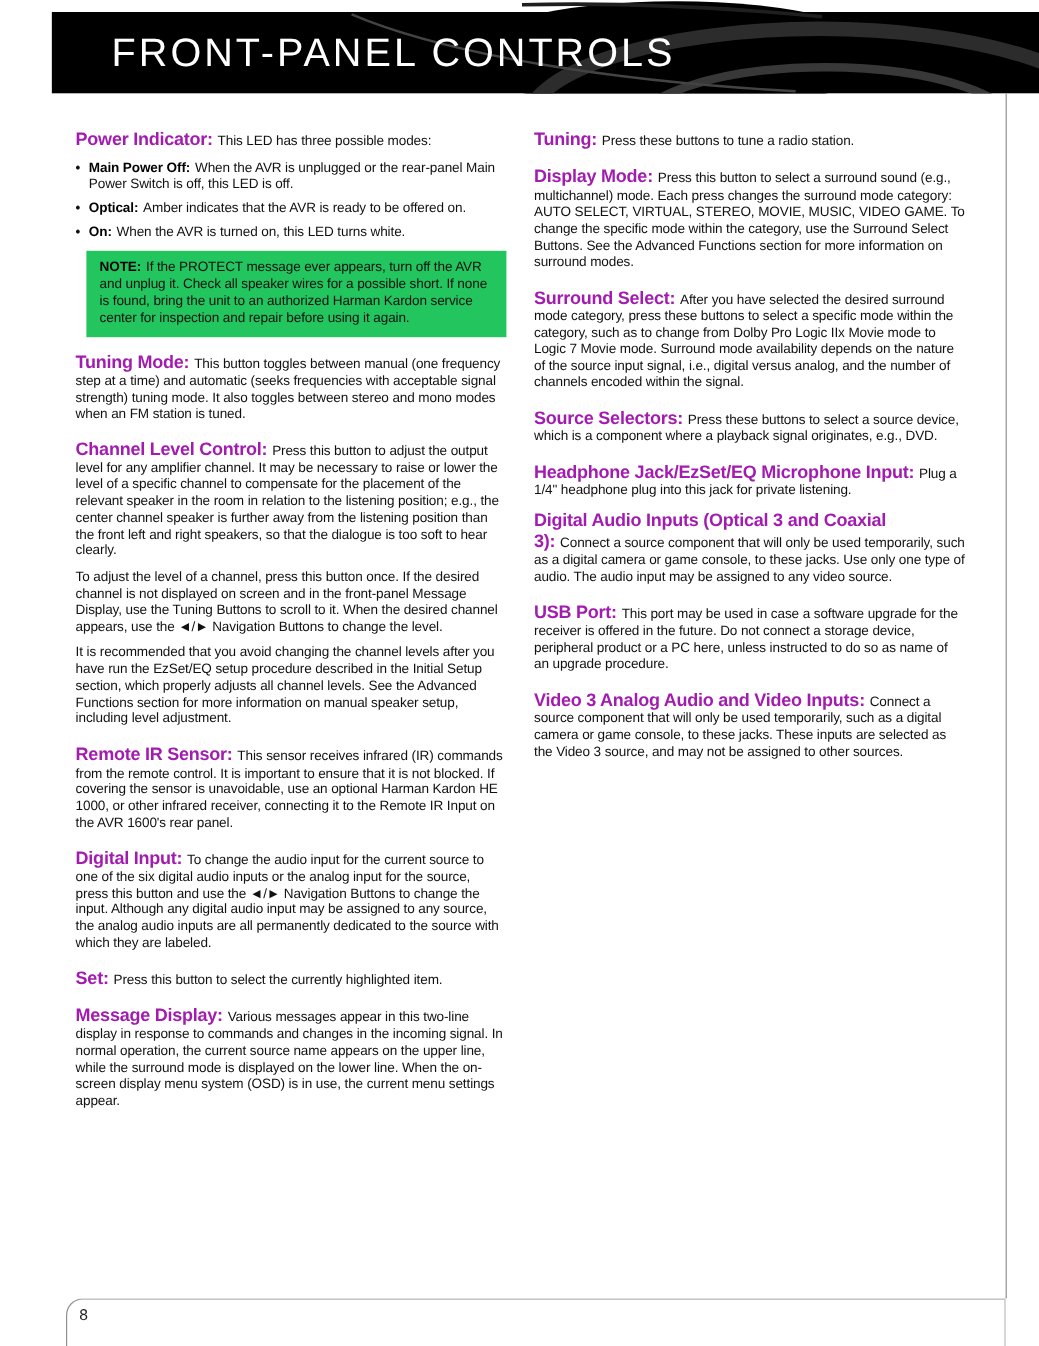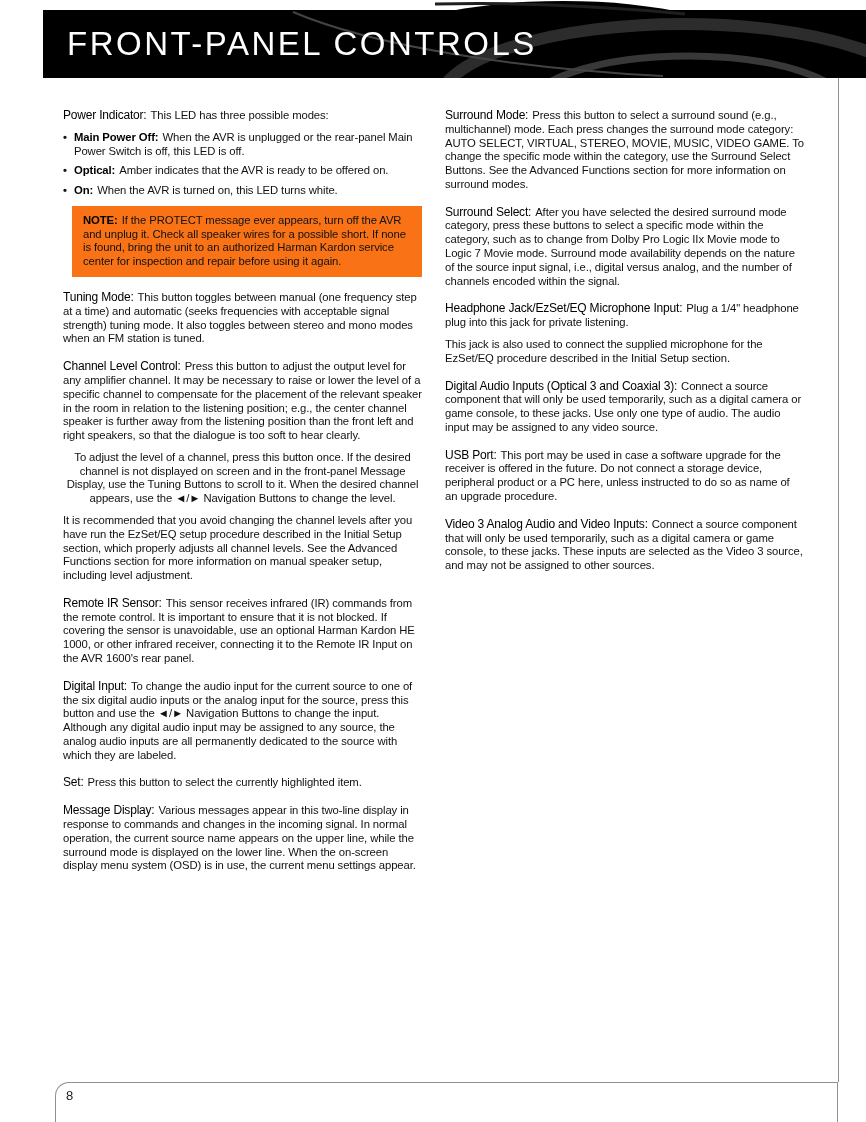--- a/index.html
+++ b/index.html
@@ -6,40 +6,40 @@
   .page {
     position:relative; width:866px; height:1122px; background:#ffffff;
     font-family:"Liberation Sans", sans-serif; color:#161616; overflow:hidden;
   }
 
   
   .header { position:absolute; left:43px; top:0; width:823px; height:78px; }
   .header svg { display:block; }
   .header-title {
     position:absolute; left:0; top:10px; height:68px; width:100%;
-    display:flex; align-items:center; padding-left:24px; box-sizing:border-box;
+    display:flex; align-items:center; padding-left:50px; box-sizing:border-box;
     color:#ffffff; font-size:33px; font-weight:400; letter-spacing:2.5px;
   }
 
   
   .columns { position:absolute; left:63px; top:108px; width:742px; display:flex; gap:23px; }
   .col { width:359px; font-size:11.3px; line-height:1.22; letter-spacing:-0.1px; color:#111; }
   .sec  { margin:0 0 13px 0; }
   .tight{ margin-bottom:8px; }
-  .sub  { margin:0 0 8px 0;text-align:center; }
-  .lead { font-weight:normal; font-size:12px; letter-spacing:-0.2px; color:#000000; margin-right:4px; }
+  .sub  { margin:0 0 8px 0; }
+  .lead { font-weight:bold; font-size:15px; letter-spacing:-0.2px; color:#a21caf; margin-right:4px; }
   .blead{ font-weight:bold; color:#000; margin-right:4px; }
 
   .bullets { margin:0 0 8px 0; }
   .bullet  { display:flex; margin:0 0 6px 0; }
   .dot     { width:11px; flex:0 0 11px; font-weight:bold; }
   .btxt    { flex:1; }
 
   .note {
-    background:#f97316; margin:2px 0 13px 9px; padding:8px 10px 8px 11px;
+    background:#22c55e; margin:2px 0 13px 9px; padding:8px 10px 8px 11px;
   }
 
   
   .right-rule {
     position:absolute; left:838px; top:78px; height:1004px; width:0;
     border-left:1px solid #909090;
   }
   .footer-tab {
     position:absolute; left:55px; top:1082px; width:783px; height:40px;
     border:1px solid #909090; border-bottom:none; border-radius:14px 0 0 0;
@@ -118,34 +118,39 @@
       </p>
 
       <p class="sec">
         <strong class="lead">Message Display:</strong><span>Various messages appear in this two-line display in response to commands and changes in the incoming signal. In normal operation, the current source name appears on the upper line, while the surround mode is displayed on the lower line. When the on-screen display menu system (OSD) is in use, the current menu settings appear.</span>
       </p>
 
     </div>
 
     <div class="col">
 
+      <p class="sec">
+        <strong class="lead">Tuning:</strong><span>Press these buttons to tune a radio station.</span>
+      </p>
 
       <p class="sec">
-        <strong class="lead">Surround Mode:</strong><span>Press this button to select a surround sound (e.g., multichannel) mode. Each press changes the surround mode category: AUTO SELECT, VIRTUAL, STEREO, MOVIE, MUSIC, VIDEO GAME. To change the specific mode within the category, use the Surround Select Buttons. See the Advanced Functions section for more information on surround modes.</span>
+        <strong class="lead">Display Mode:</strong><span>Press this button to select a surround sound (e.g., multichannel) mode. Each press changes the surround mode category: AUTO SELECT, VIRTUAL, STEREO, MOVIE, MUSIC, VIDEO GAME. To change the specific mode within the category, use the Surround Select Buttons. See the Advanced Functions section for more information on surround modes.</span>
       </p>
 
       <p class="sec">
         <strong class="lead">Surround Select:</strong><span>After you have selected the desired surround mode category, press these buttons to select a specific mode within the category, such as to change from Dolby Pro Logic IIx Movie mode to Logic 7 Movie mode. Surround mode availability depends on the nature of the source input signal, i.e., digital versus analog, and the number of channels encoded within the signal.</span>
       </p>
 
+      <p class="sec">
+        <strong class="lead">Source Selectors:</strong><span>Press these buttons to select a source device, which is a component where a playback signal originates, e.g., DVD.</span>
+      </p>
 
       <p class="sec tight">
         <strong class="lead">Headphone Jack/EzSet/EQ Microphone Input:</strong><span>Plug a 1/4" headphone plug into this jack for private listening.</span>
       </p>
-      <p class="sec">This jack is also used to connect the supplied microphone for the EzSet/EQ procedure described in the Initial Setup section.</p>
 
       <p class="sec">
         <strong class="lead">Digital Audio Inputs (Optical 3 and Coaxial 3):</strong><span>Connect a source component that will only be used temporarily, such as a digital camera or game console, to these jacks. Use only one type of audio. The audio input may be assigned to any video source.</span>
       </p>
 
       <p class="sec">
         <strong class="lead">USB Port:</strong><span>This port may be used in case a software upgrade for the receiver is offered in the future. Do not connect a storage device, peripheral product or a PC here, unless instructed to do so as name of an upgrade procedure.</span>
       </p>
 
       <p class="sec">

